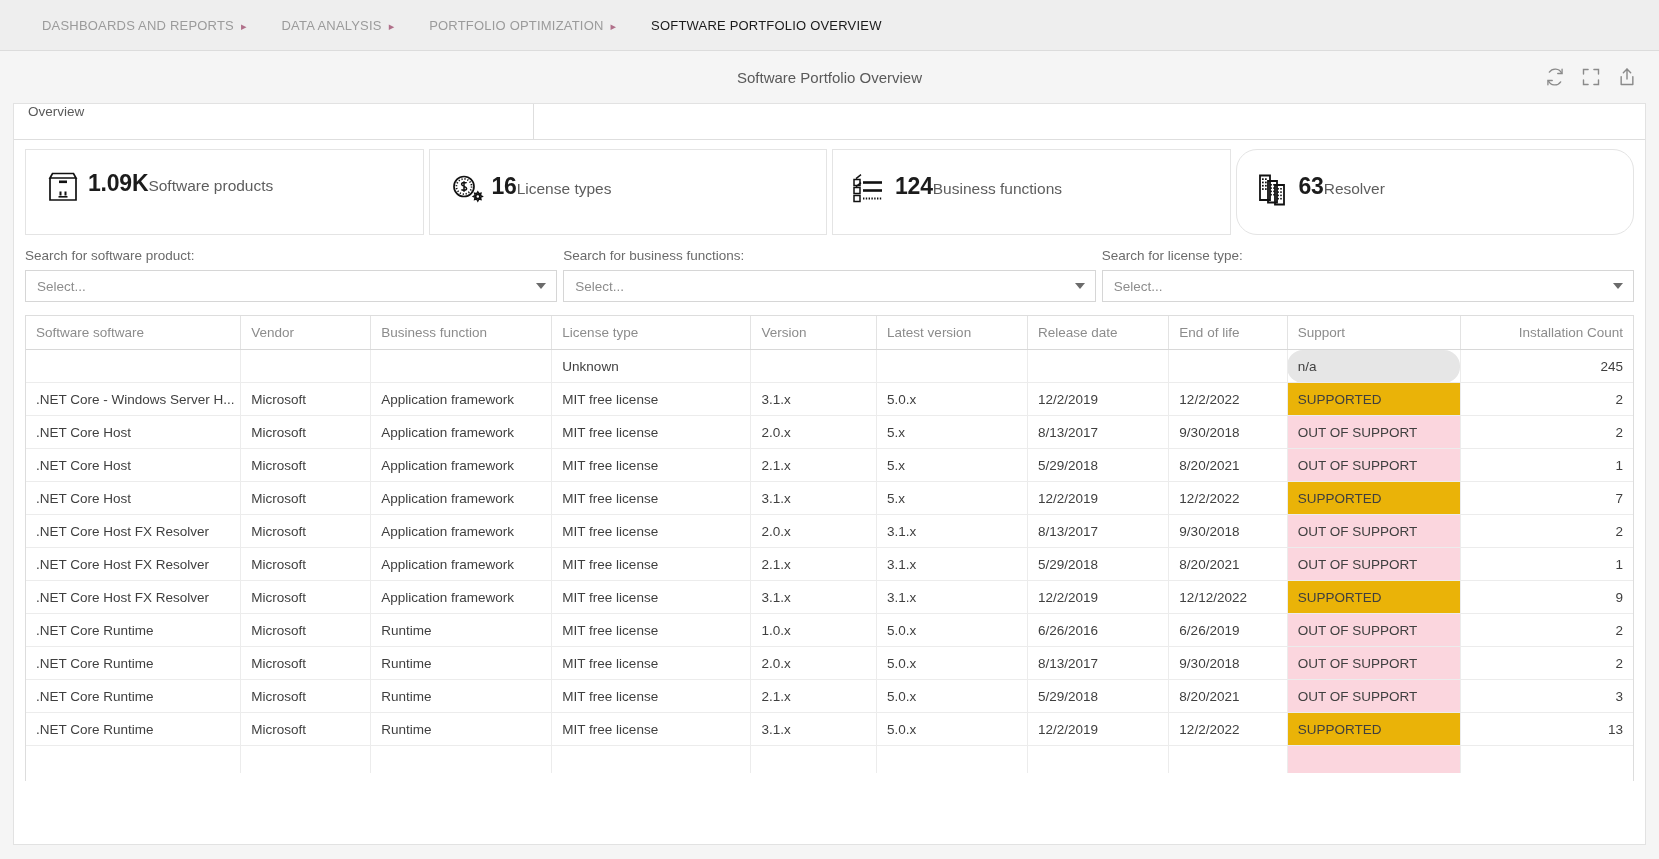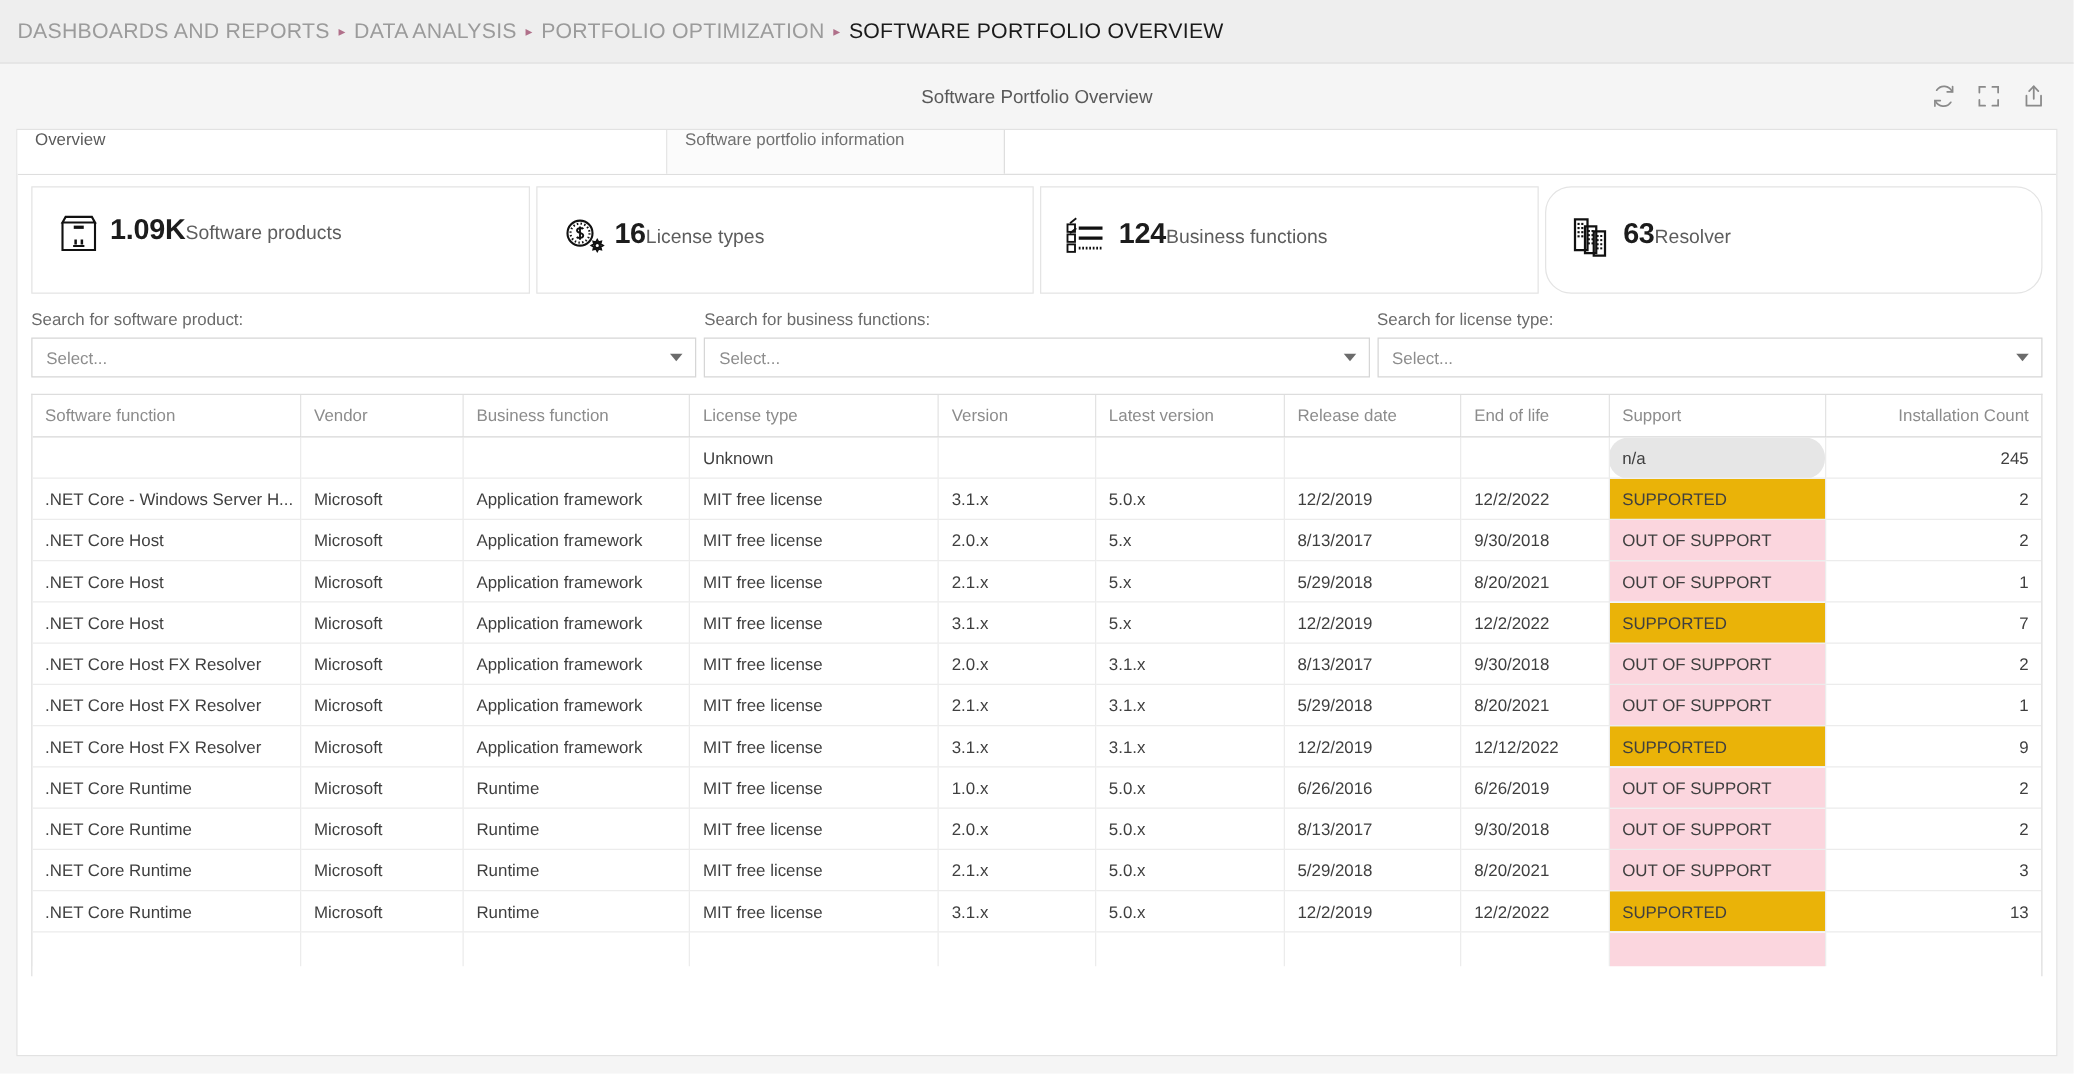--- a/index.html
+++ b/index.html
@@ -20,24 +20,25 @@
   .breadcrumb-bar {
     height: 51px;
     background: #eeeeee;
     display: flex;
     align-items: center;
     padding: 0 0 0 14px;
     box-sizing: border-box;
     border-bottom: 1px solid #dcdcdc;
   }
   .crumb {
-    font-size: 17px;
+    font-size: 13px;
     letter-spacing: 0.2px;
     color: #9b9b9b;
     white-space: nowrap;
+    margin-left: 28px;
   }
   .crumb.current {
     color: #1a1a1a;
   }
   .crumb-sep {
     color: #b0708a;
     font-size: 11px;
     margin: 0 7px;
     line-height: 1;
     position: relative;
@@ -315,23 +316,20 @@
         </svg>
       </span>
     </div>
   </div>
 
   <div class="canvas">
 
     <div class="tabs">
       <div class="tab tab-overview active">
         <span>Overview</span>
-      </div>
-      <div class="tab tab-spi inactive">
-        <span>Software portfolio information</span>
       </div>
     </div>
 
     <div class="kpi-row">
 
       <div class="kpi-card c1">
         <span class="kpi-icon">
           <svg width="40" height="40" viewBox="0 0 40 40" fill="none" stroke="currentColor" stroke-width="1.7">
             <path d="M7 11 L7 33 L33 33 L33 11"></path>
             <path d="M7 11 L9.5 6.5 L30.5 6.5 L33 11 Z"></path>
@@ -455,21 +453,21 @@
             <col class="c-lictype">
           <col class="c-version">
             <col class="c-latest">
             <col class="c-release">
             <col class="c-eol">
           <col class="c-support">
             <col class="c-count">
         </colgroup>
         <thead>
           <tr>
-            <th>Software function</th>
+            <th>Software software</th>
             <th>Vendor</th>
             <th>Business function</th>
             <th>License type</th>
             <th>Version</th>
             <th>Latest version</th>
             <th>Release date</th>
             <th>End of life</th>
             <th>Support</th>
             <th class="num">Installation Count</th>
           </tr>

